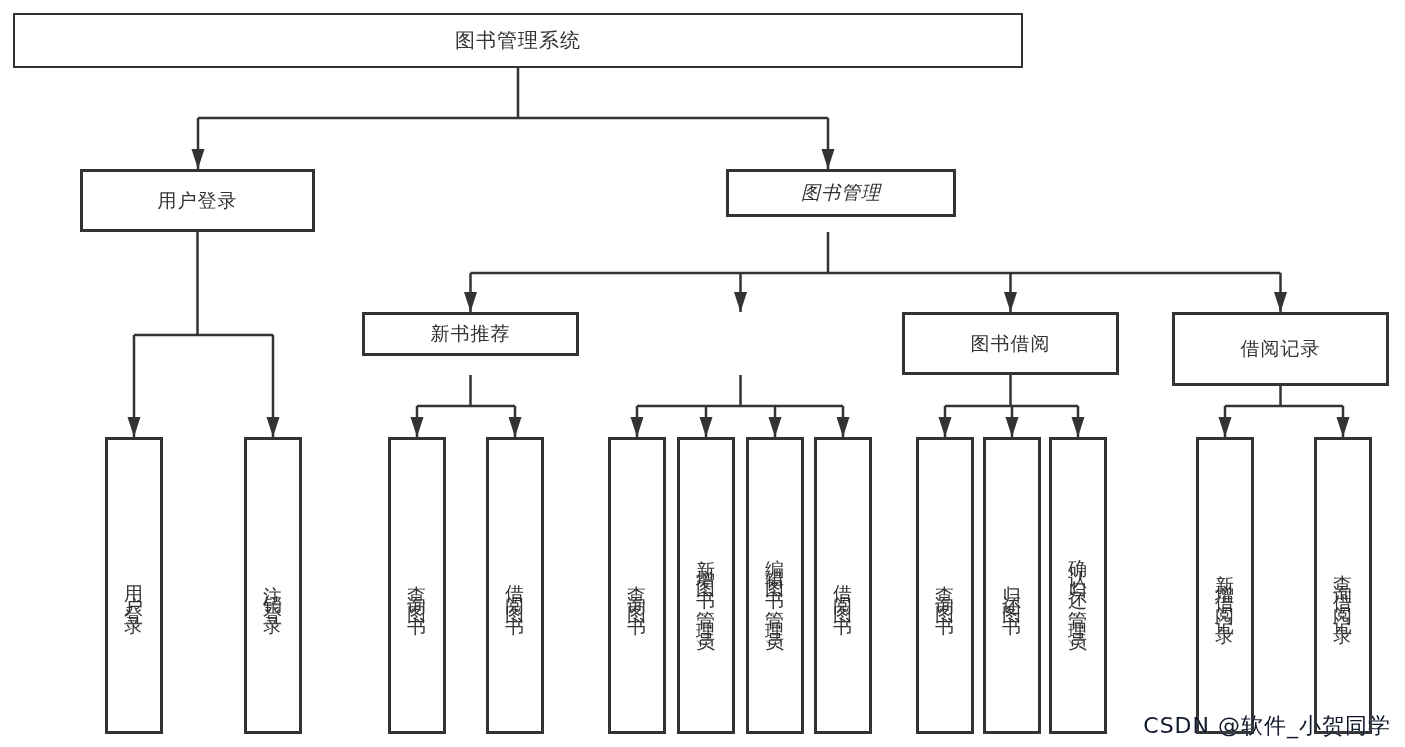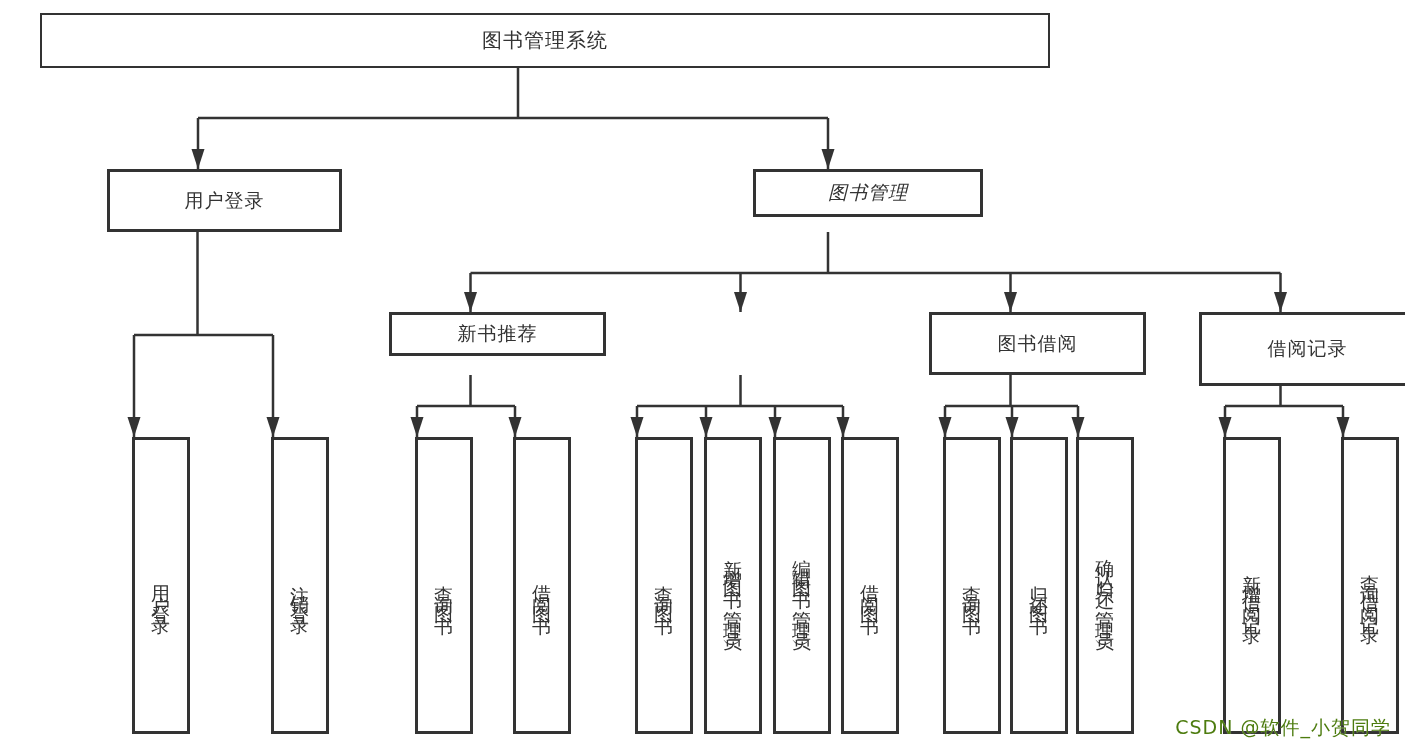--- a/index.html
+++ b/index.html
@@ -15,40 +15,39 @@
     position:absolute;left:0;top:0;width:1405px;height:747px;
     pointer-events:none;
   }
   .node{
     position:absolute;
     box-sizing:border-box;
     background:#ffffff;
     border:3px solid #333333;
     display:flex;align-items:center;justify-content:center;
     text-align:center;
-    margin-left:27px;
   }
   .hbox{font-size:19px;letter-spacing:1px;}
   .rootbox{font-size:20px;border-width:2.5px;letter-spacing:1px;}
   .vbox{
     font-size:19px;
   }
   .vbox .vtext{
     writing-mode:vertical-rl;
     text-orientation:mixed;
     letter-spacing:0.55em;
     padding-top:0.55em;
     line-height:1;
     white-space:nowrap;
   }
   .watermark{
     position:absolute;
     right:14px;bottom:6px;
-    font-size:19px;
-    color:#4d7c0f;
+    font-size:22px;
+    color:#0f172a;
     letter-spacing:1px;
     z-index:5;
     text-shadow:0 0 1px rgba(255,255,255,.6);
   }
 </style>
 </head>
 <body>
 
 <div class="stage">
 

